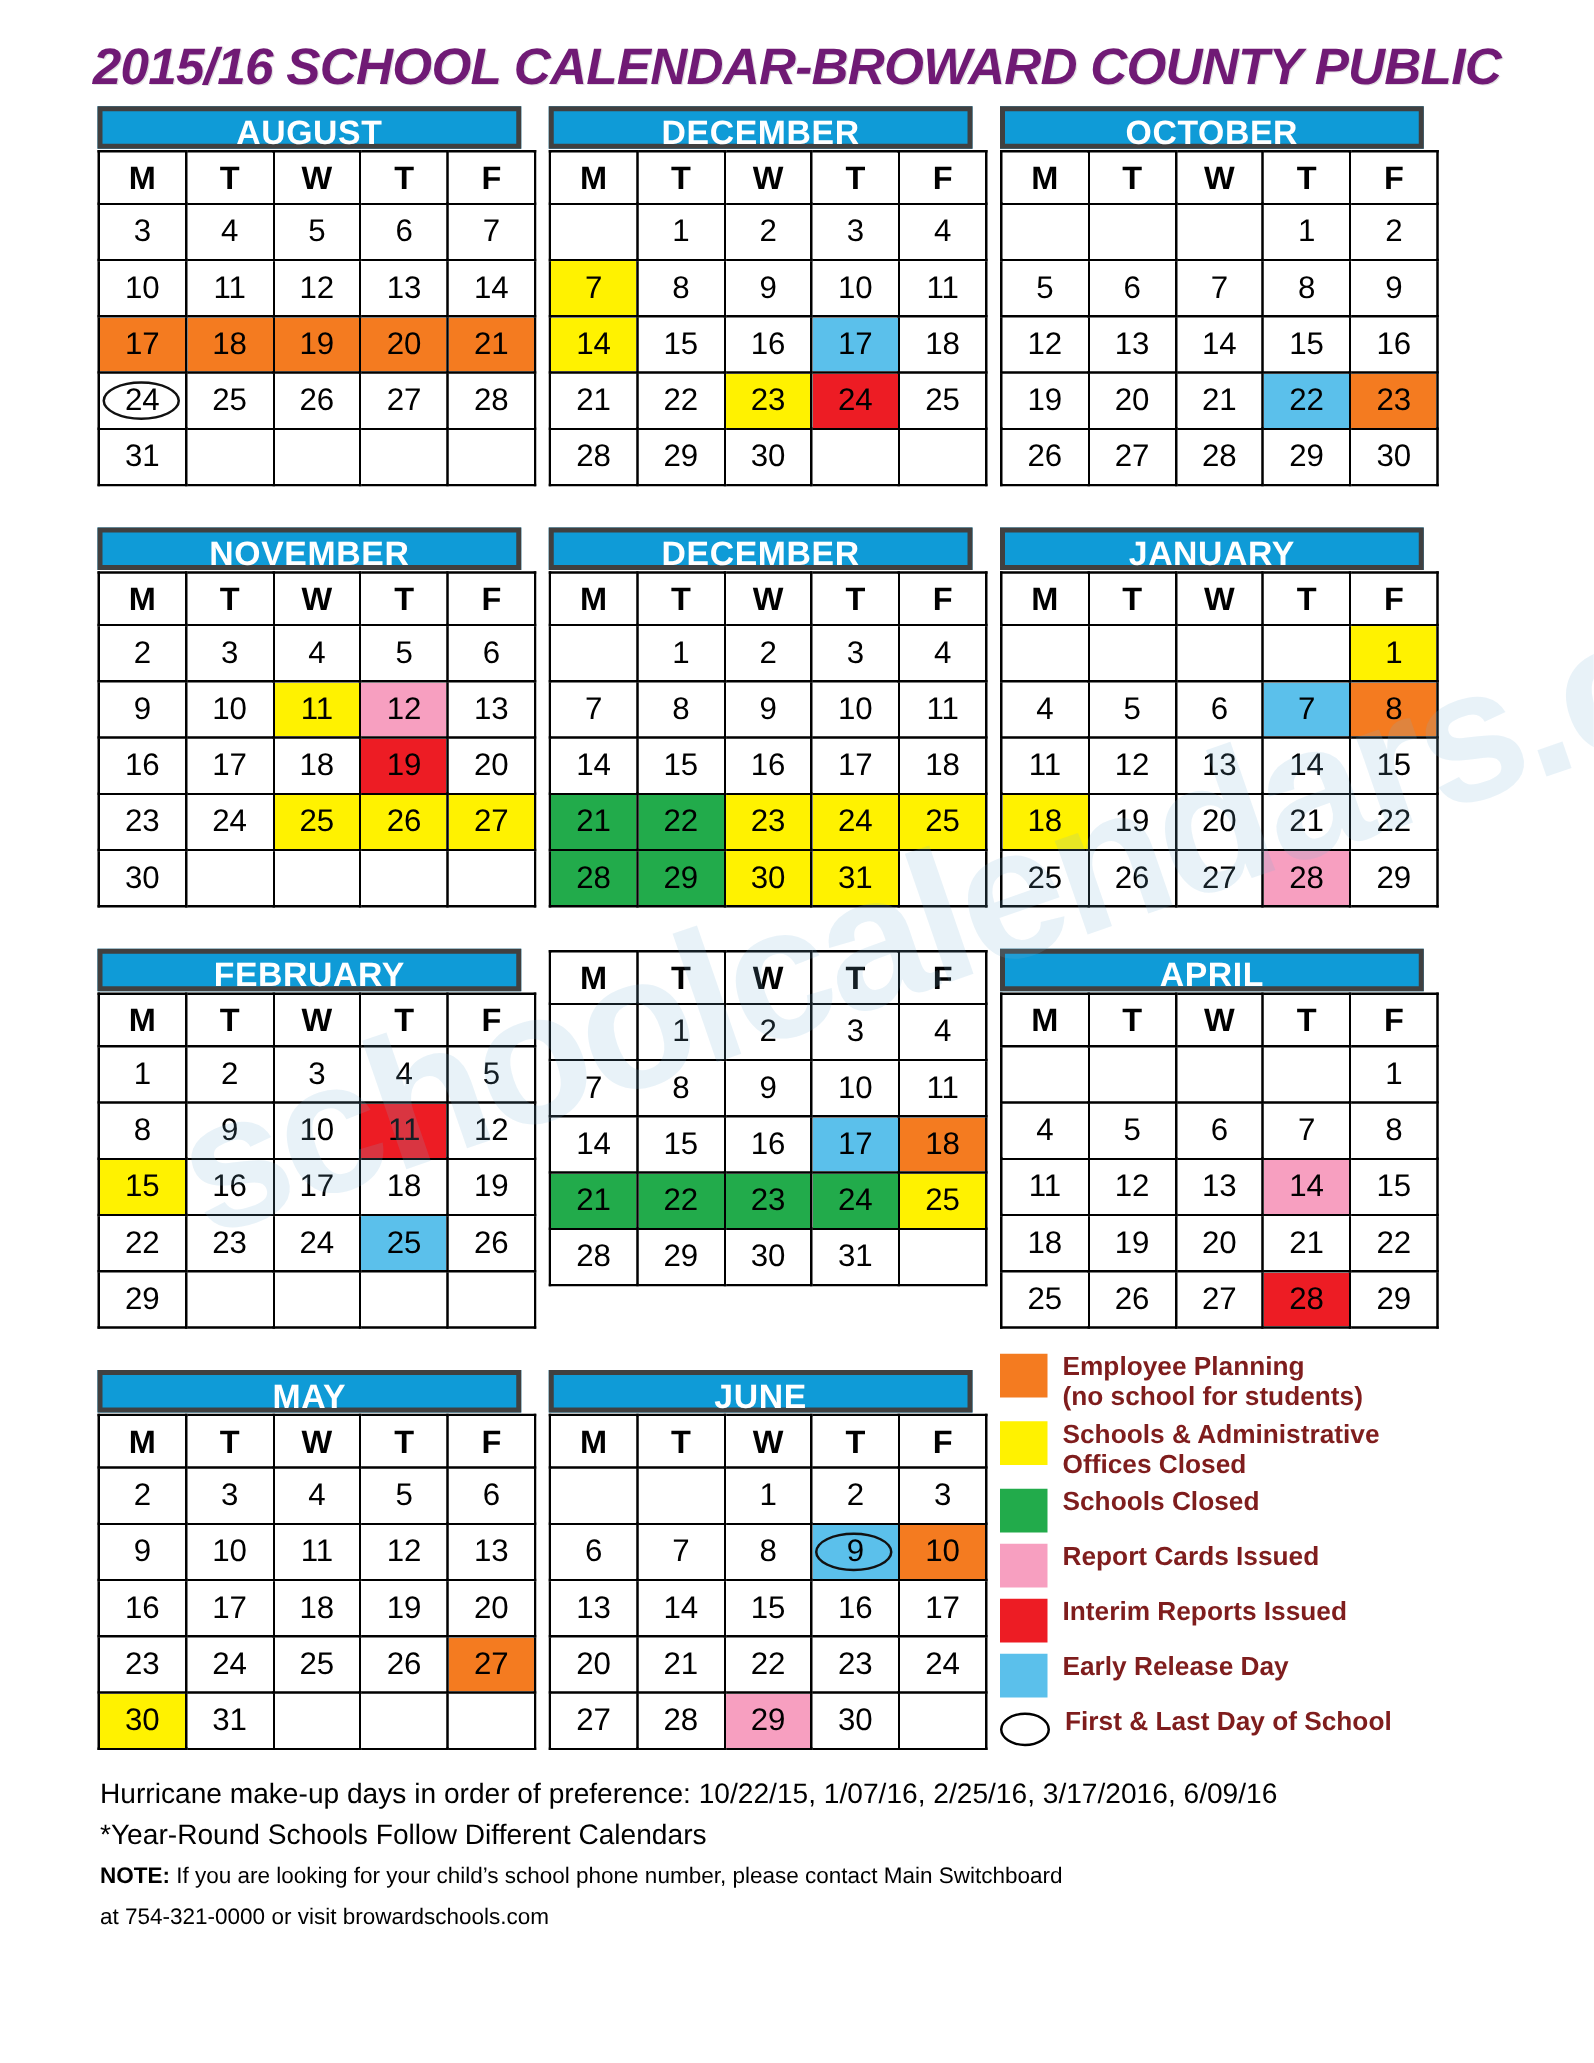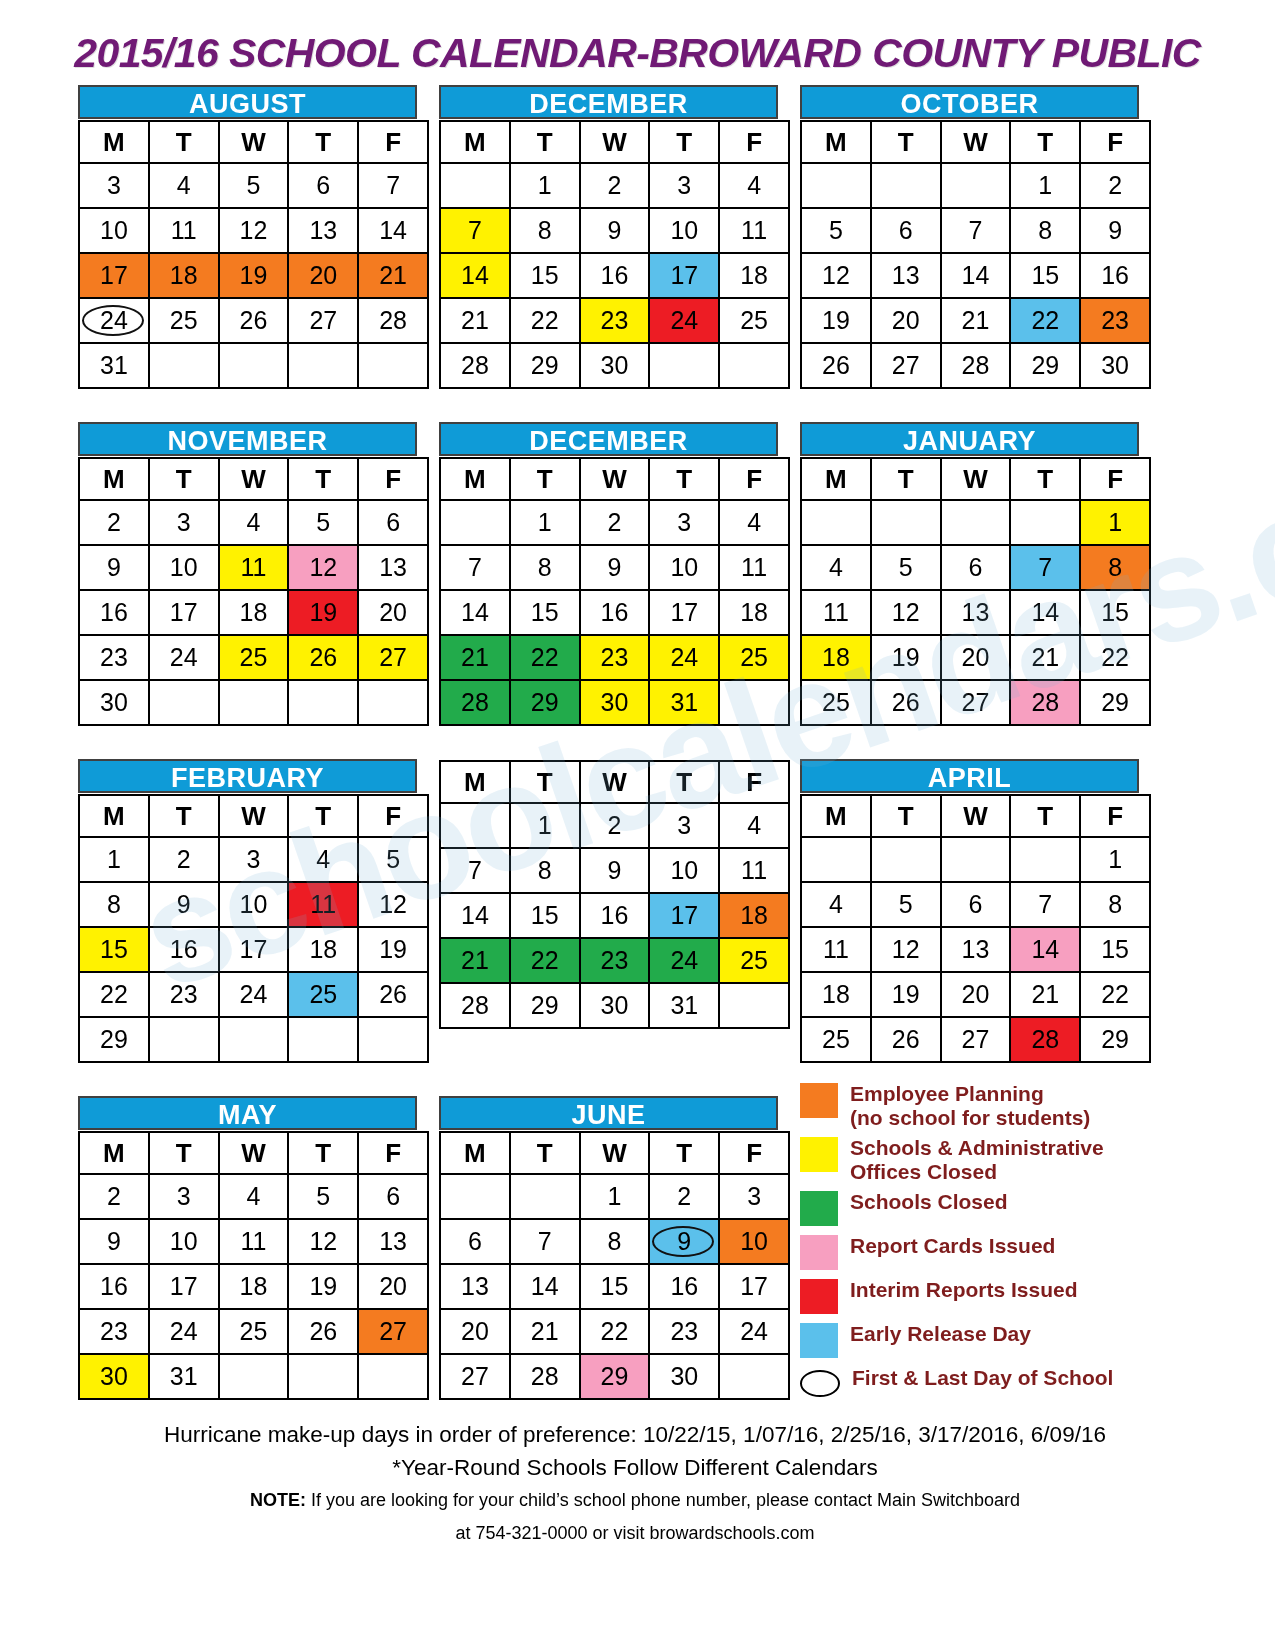--- a/index.html
+++ b/index.html
@@ -78,21 +78,21 @@
 
   .month-title {
     background: #0f9bd7;
     color: #ffffff;
     text-align: center;
     font-size: 27px;
     font-weight: bold;
     letter-spacing: 0.5px;
     line-height: 34px;
     height: 34px;
-    border: 2px solid #404040;
+    border: 4px solid #404040;
     box-sizing: border-box;
     position: relative;
   }
 
   table.cal {
     border-collapse: collapse;
     table-layout: fixed;
     width: 339px;
     margin-top: 1px;
   }
@@ -172,21 +172,20 @@
     padding-top: 0px;
   }
 
   
   #footer {
     position: absolute;
     left: 80px;
     top: 1418px;
     width: 1110px;
     color: #000000;
-    text-align: center;
   }
   #footer .f-line {
     font-size: 22.5px;
     line-height: 33px;
     white-space: nowrap;
   }
   #footer .f-note { font-size: 18px; line-height: 33px; }
   #footer .f-note b { font-weight: bold; }
 </style>
 </head>

